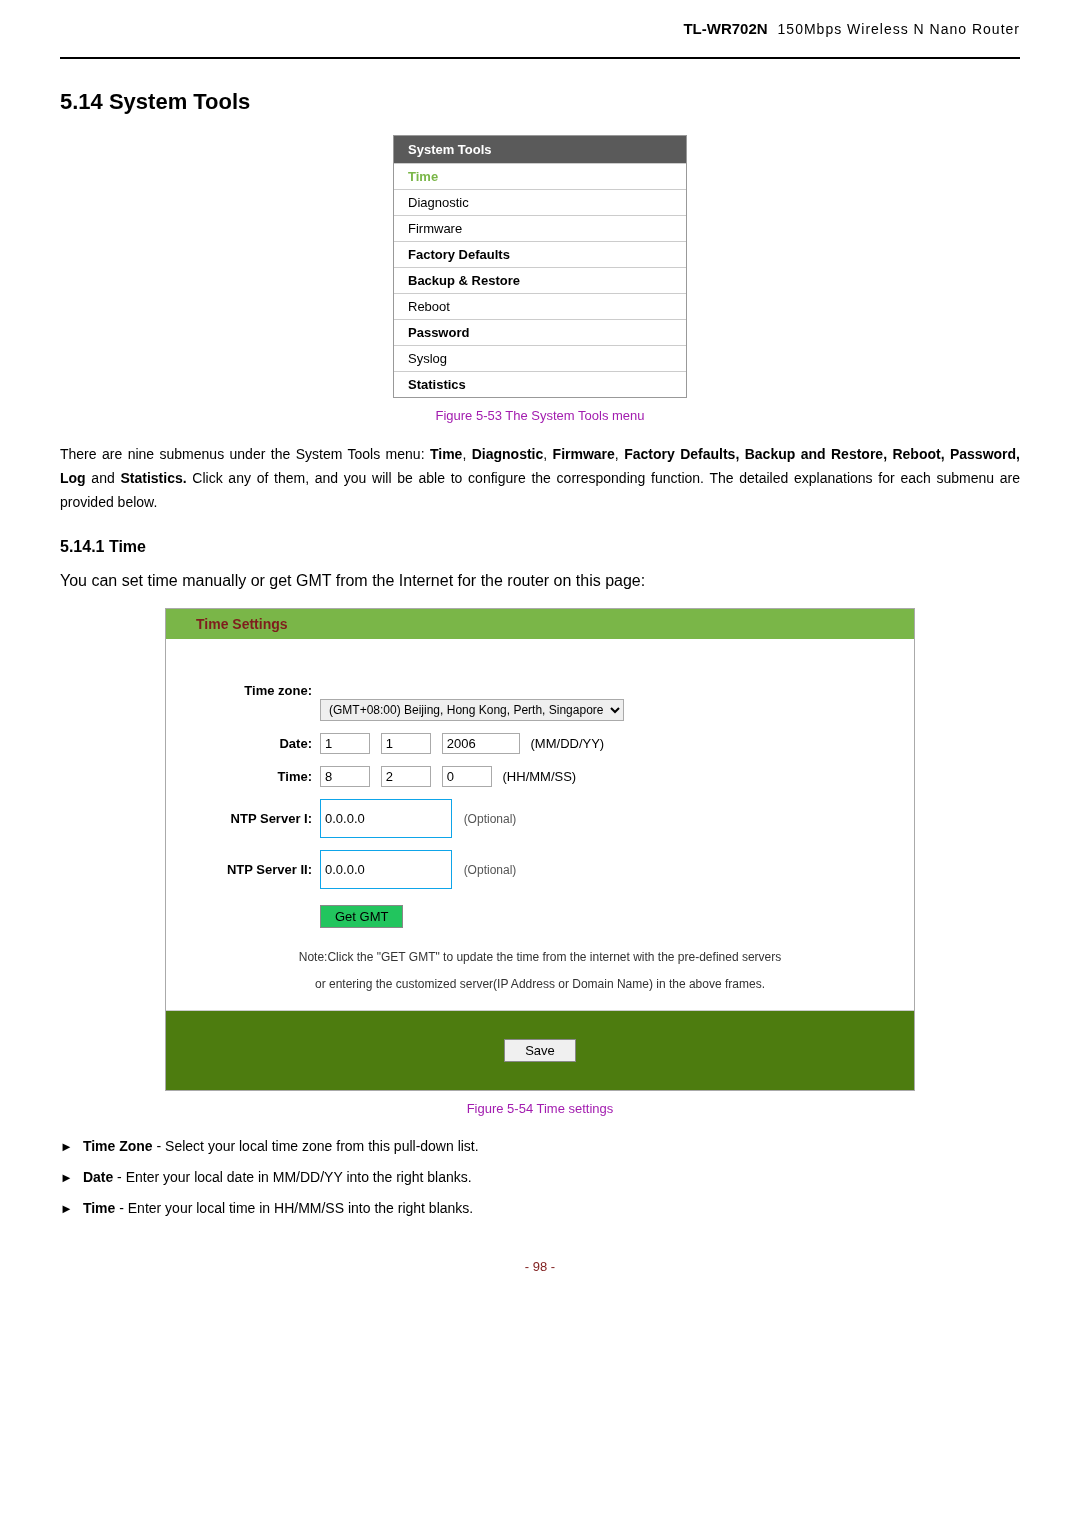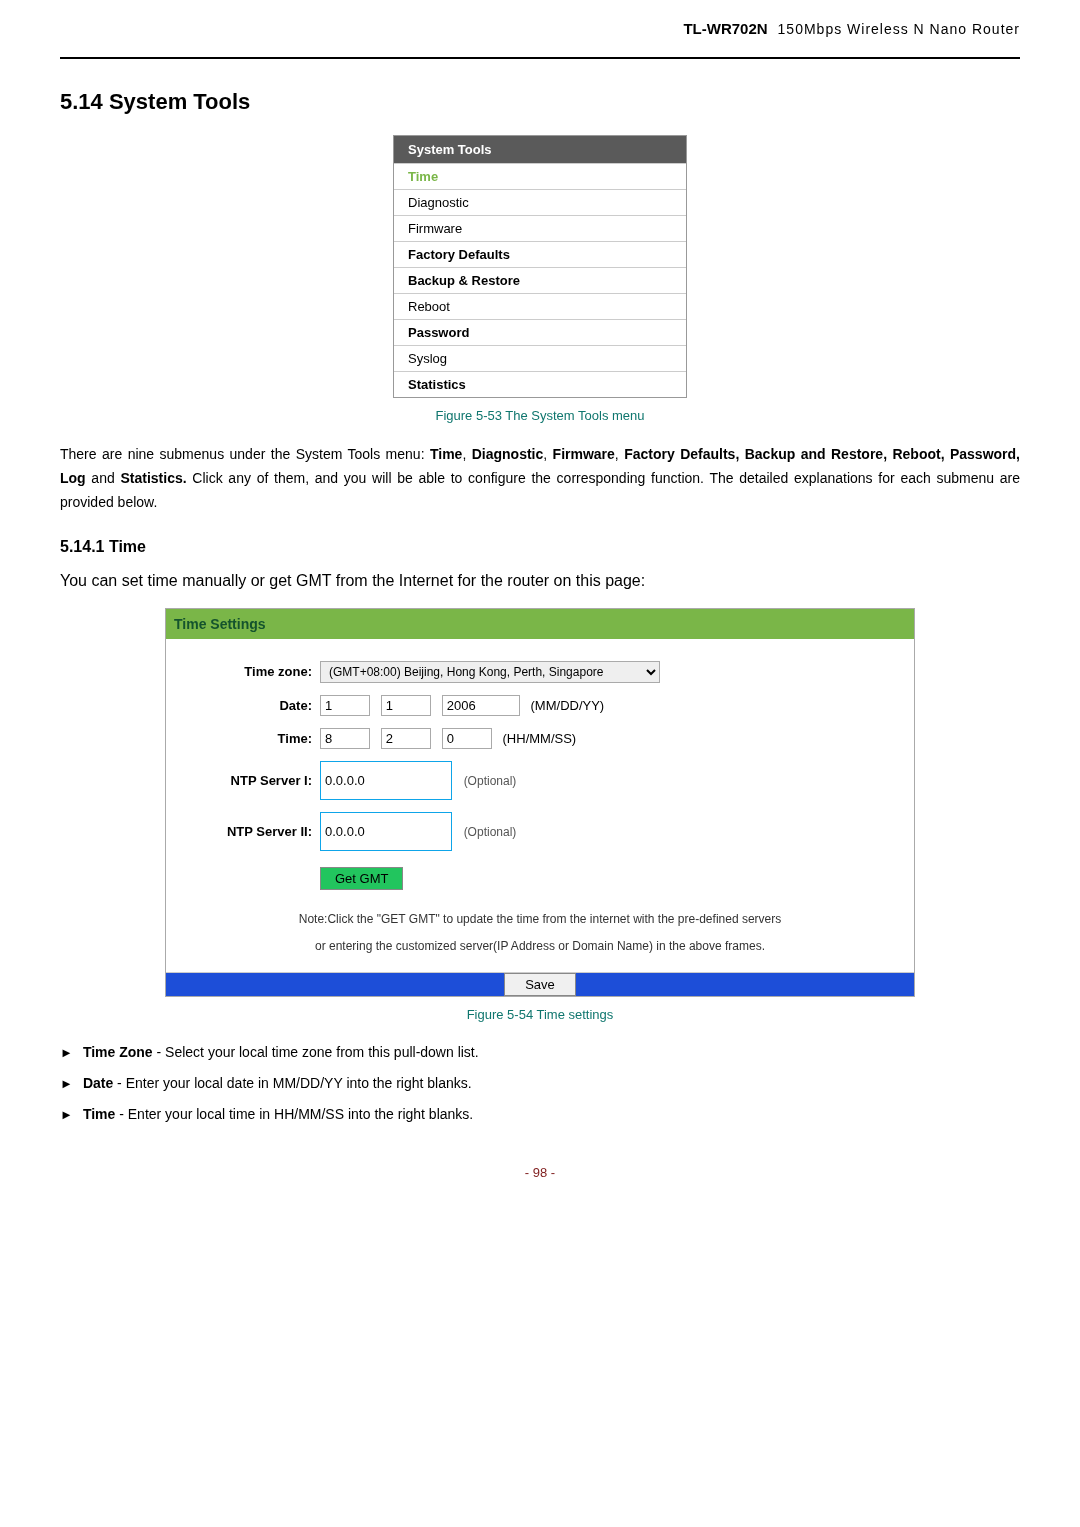--- a/index.html
+++ b/index.html
@@ -72,21 +72,21 @@
       background: #fff;
     }
     .menu-item.bold-item {
       font-weight: bold;
     }
 
     .figure-caption {
       text-align: center;
       font-size: 13px;
       margin: 8px 0 20px 0;
-      color: #0f766e;
+      color: #a21caf;
     }
 
     
     .body-text {
       font-size: 14px;
       line-height: 1.7;
       text-align: justify;
       margin-bottom: 24px;
     }
     .body-text strong {
@@ -108,23 +108,23 @@
     }
 
     
     .time-settings-box {
       border: 1px solid #aaa;
       margin: 0 auto 10px auto;
       width: 750px;
     }
     .time-settings-header {
       background: #7ab648;
-      color: #14532d;
-      font-weight: bold;
-      padding: 7px 8px;
+      color: #7f1d1d;
+      font-weight: bold;
+      padding: 7px 30px;
       font-size: 14px;
     }
     .time-settings-body {
       padding: 16px 20px 10px 20px;
       background: #fff;
     }
     .time-settings-body table {
       width: 100%;
       border-collapse: collapse;
     }
@@ -148,21 +148,22 @@
     .time-settings-input-wide {
       border: 1px solid #aaa;
       padding: 2px 4px;
       font-size: 13px;
       width: 78px;
     }
     .select-timezone {
       border: 1px solid #aaa;
       padding: 2px 4px;
       font-size: 12px;
-      width: 340px;
+      width: 304px;
+      margin-top: 38px;
     }
     .optional-text {
       color: #555;
       font-size: 12px;
       margin-left: 8px;
     }
     .ntp-input {
       border: 1px solid #0ea5e9;
       padding: 11px 4px;
       font-size: 13px;
@@ -178,23 +179,23 @@
     }
     .note-text {
       font-size: 12px;
       color: #333;
       text-align: center;
       margin-top: 8px;
       line-height: 1.6;
     }
     .time-settings-footer {
       border-top: 1px solid #ccc;
-      padding: 0 20px;
+      padding: 28px 20px;
       text-align: center;
-      background: #1d4ed8;
+      background: #4d7c0f;
     }
     .save-btn {
       border: 1px solid #888;
       background: #f0f0f0;
       padding: 3px 20px;
       font-size: 13px;
       cursor: pointer;
     }
 
     

